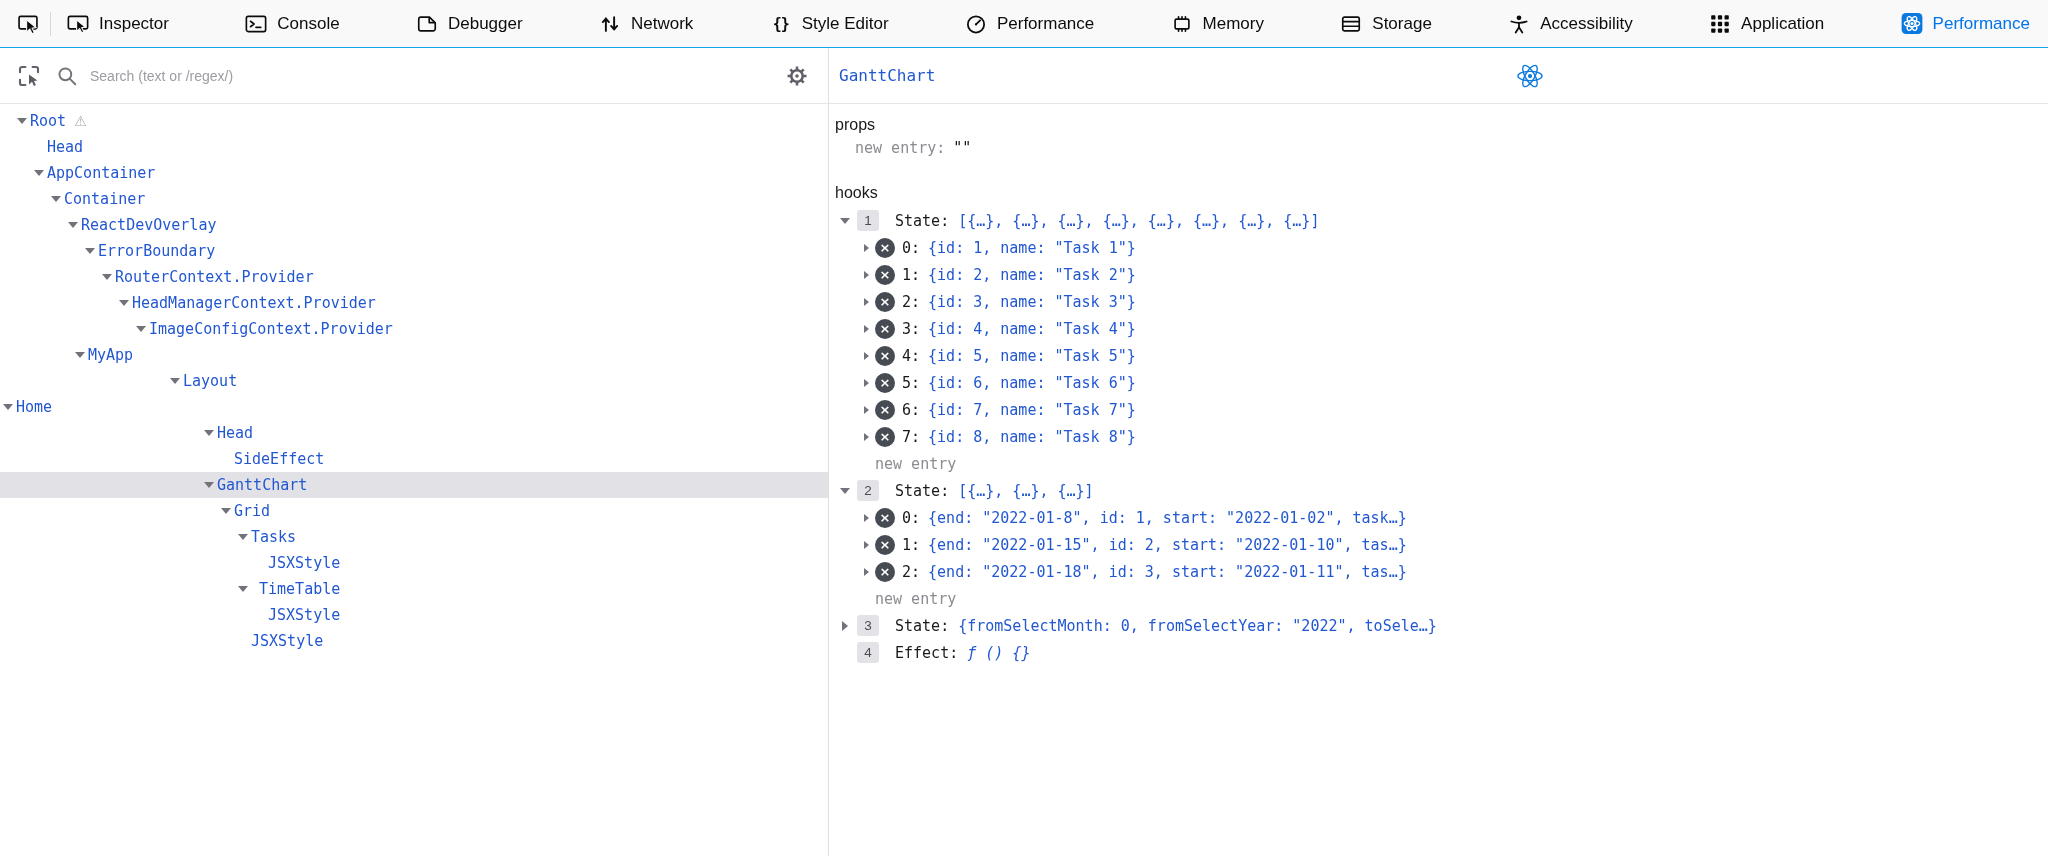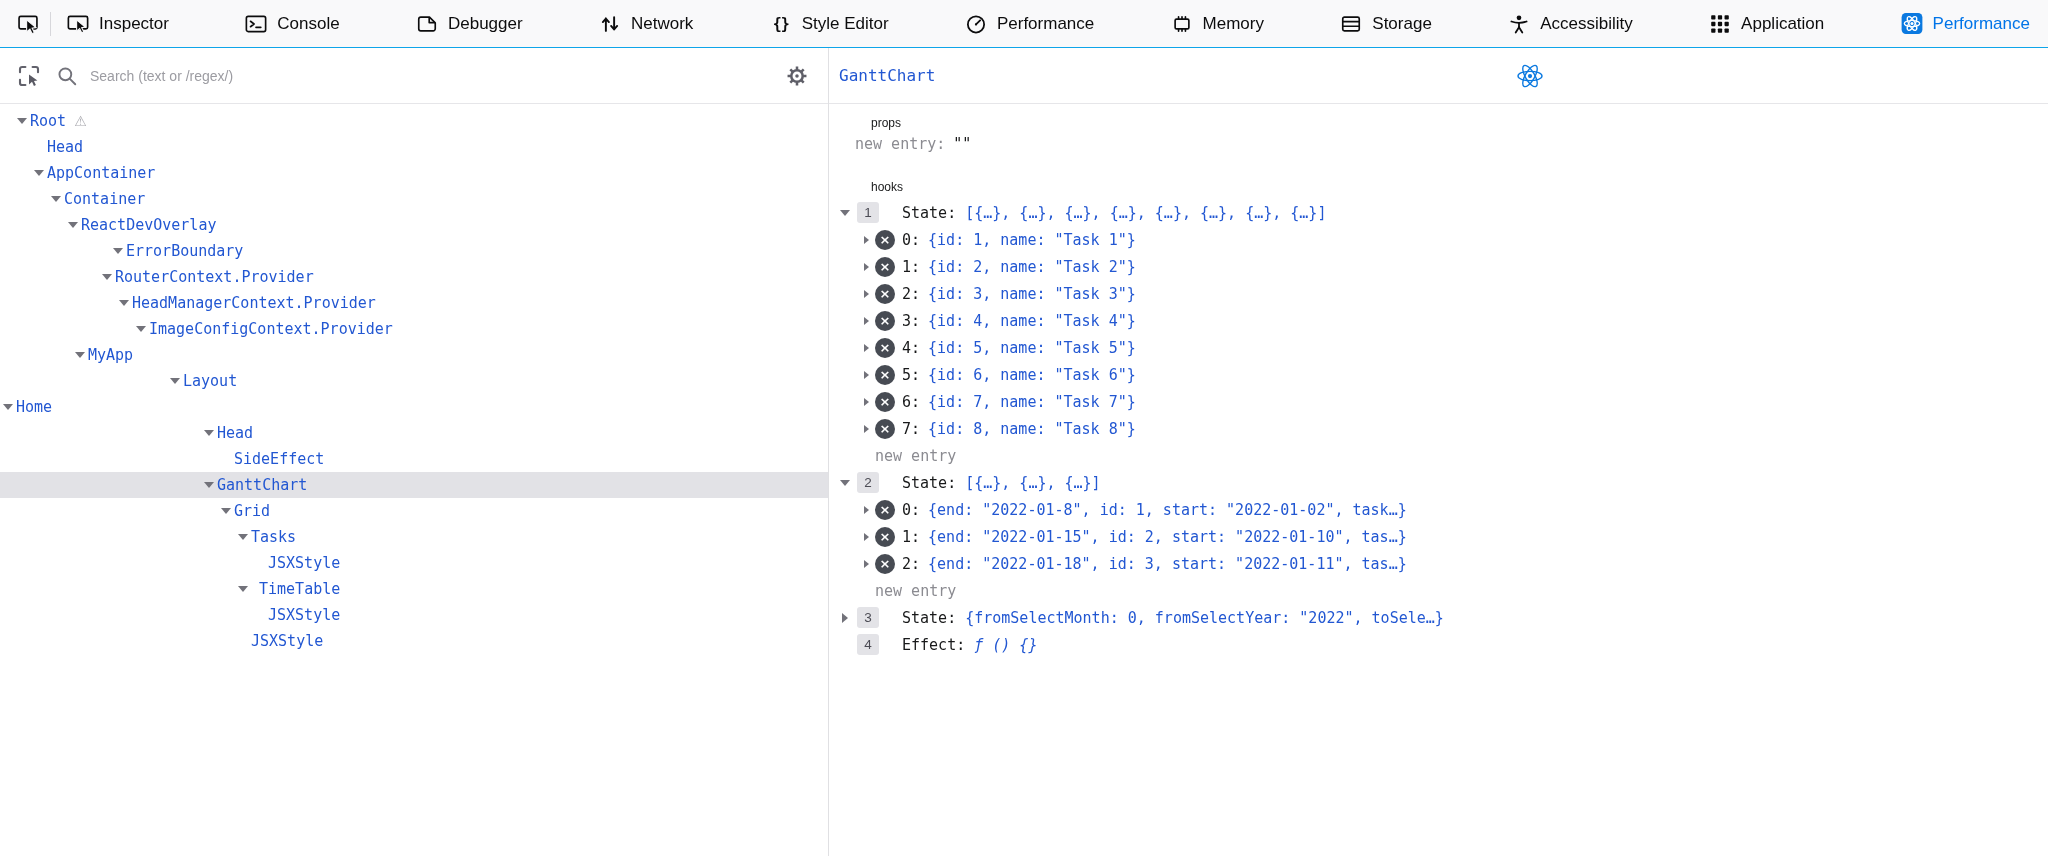--- a/index.html
+++ b/index.html
@@ -36,29 +36,29 @@
   .tri-right.small{border-top-width:4px;border-bottom-width:4px;border-left-width:5px;}
   .tree-label{color:#2257d2;}
   .warn{color:#a9a9af;margin-left:8px;font-family:"DejaVu Sans",sans-serif;font-size:14px;}
 
   
   .right-pane{flex:1;display:flex;flex-direction:column;min-height:0;background:#fff;}
   .details-header{flex:0 0 55px;height:55px;position:relative;display:flex;align-items:center;padding-left:10px;border-bottom:1px solid #e6e6e9;}
   .details-title{font-family:"DejaVu Sans Mono",monospace;font-size:16px;color:#2257d2;}
   .react-atom{position:absolute;left:686px;top:50%;transform:translateY(-50%);display:flex;}
   .details-body{flex:1;padding:12px 0 0 6px;font-family:"DejaVu Sans Mono",monospace;font-size:15px;overflow:hidden;}
-  .section-label{font-family:"Liberation Sans",sans-serif;font-size:12px;color:#18191a;margin-bottom:5px;margin-left:36px;}
+  .section-label{font-family:"Liberation Sans",sans-serif;font-size:16px;color:#18191a;margin-bottom:5px;}
   .section-label.hooks{margin-top:18px;}
   .kv-row{padding-left:20px;height:27px;display:flex;}
   .kv-key{color:#8b8b91;}
   .kv-val{color:#18191a;margin-left:8px;}
   .hook-row{height:27px;display:flex;align-items:center;padding-left:2px;white-space:pre;}
   .hook-arrow-box{flex:0 0 16px;width:16px;display:flex;align-items:center;justify-content:center;}
   .hook-badge{flex:0 0 22px;width:22px;height:21px;margin-left:4px;background:#e3e3e7;border-radius:3px;color:#4c4c55;font-family:"Liberation Sans",sans-serif;font-size:13.5px;display:flex;align-items:center;justify-content:center;}
-  .hook-name{color:#18191a;margin-left:23px;}
+  .hook-name{color:#18191a;margin-left:16px;}
   .hook-preview{color:#2257d2;margin-left:9px;}
   .hook-preview.fn{font-style:italic;}
   .hook-child{height:27px;display:flex;align-items:center;padding-left:24px;white-space:pre;}
   .child-arrow-box{flex:0 0 14px;width:14px;display:flex;align-items:center;justify-content:center;}
   .remove-btn{flex:0 0 20px;width:20px;height:20px;margin-left:2px;border-radius:50%;background:#474b53;color:#fff;font-family:"DejaVu Sans",sans-serif;font-size:13px;font-weight:bold;display:flex;align-items:center;justify-content:center;line-height:1;}
   .child-index{color:#18191a;margin-left:7px;}
   .child-preview{color:#2257d2;margin-left:8px;}
   .new-entry-row{height:27px;display:flex;align-items:center;padding-left:40px;color:#8b8b91;}
 </style>
 </head>
@@ -243,21 +243,21 @@
               <span class="tri-down"></span>
             </span>
             <span class="tree-label">Container</span>
           </div>
           <div class="tree-row" style="padding-left: 65px;">
             <span class="arrow-box">
               <span class="tri-down"></span>
             </span>
             <span class="tree-label">ReactDevOverlay</span>
           </div>
-          <div class="tree-row" style="padding-left: 110px;">
+          <div class="tree-row" style="padding-left: 82px;">
             <span class="arrow-box">
               <span class="tri-down"></span>
             </span>
             <span class="tree-label">ErrorBoundary</span>
           </div>
           <div class="tree-row" style="padding-left: 99px;">
             <span class="arrow-box">
               <span class="tri-down"></span>
             </span>
             <span class="tree-label">RouterContext.Provider</span>

